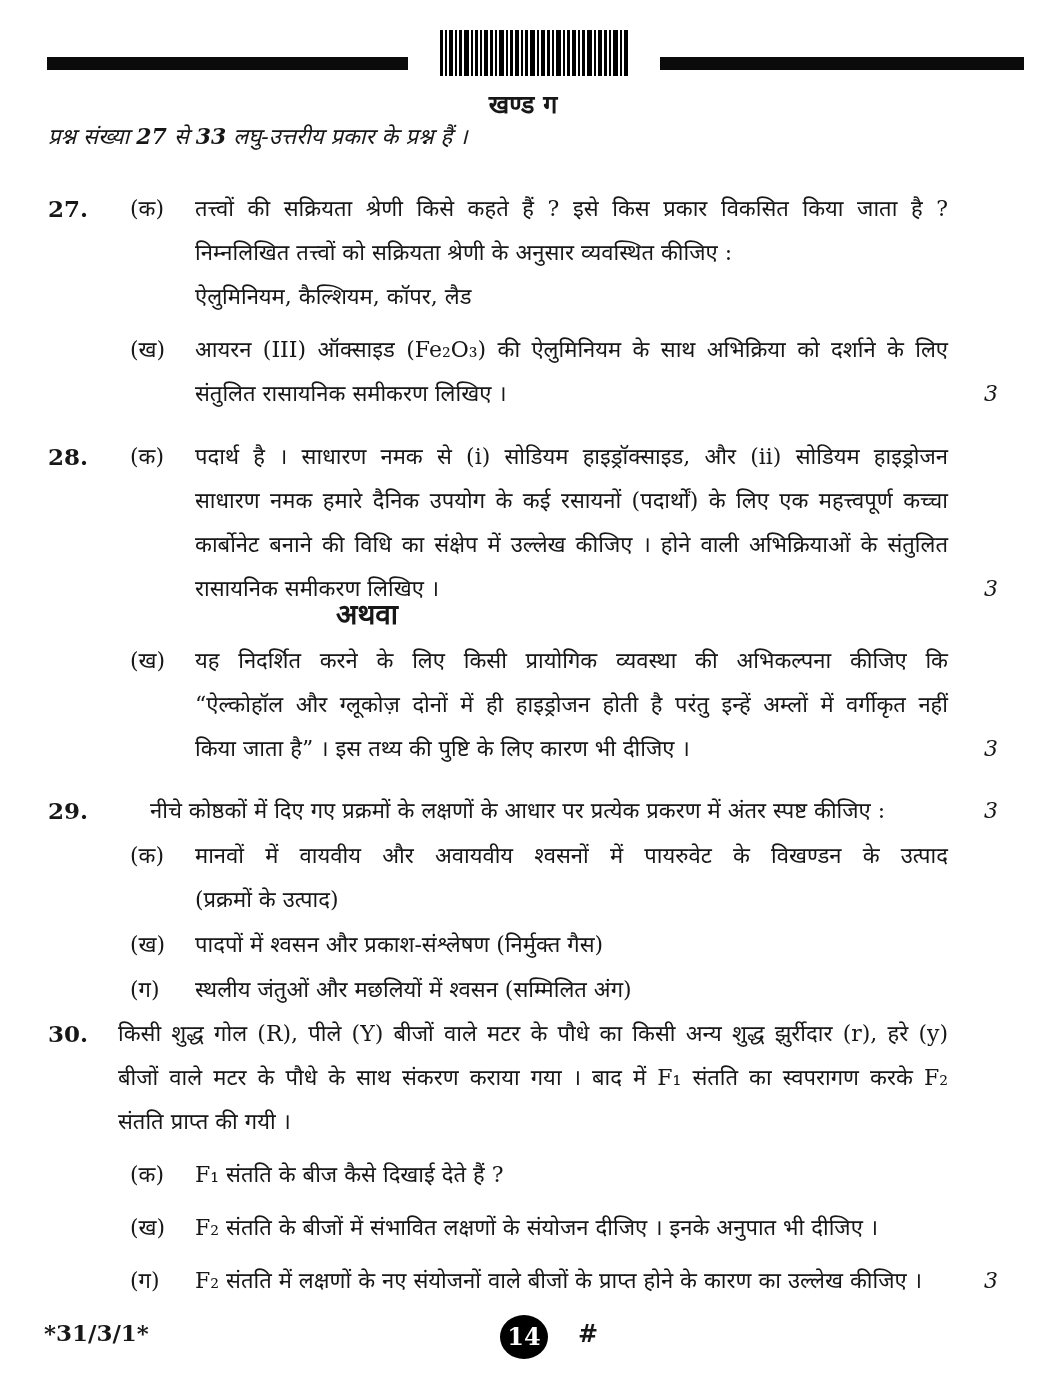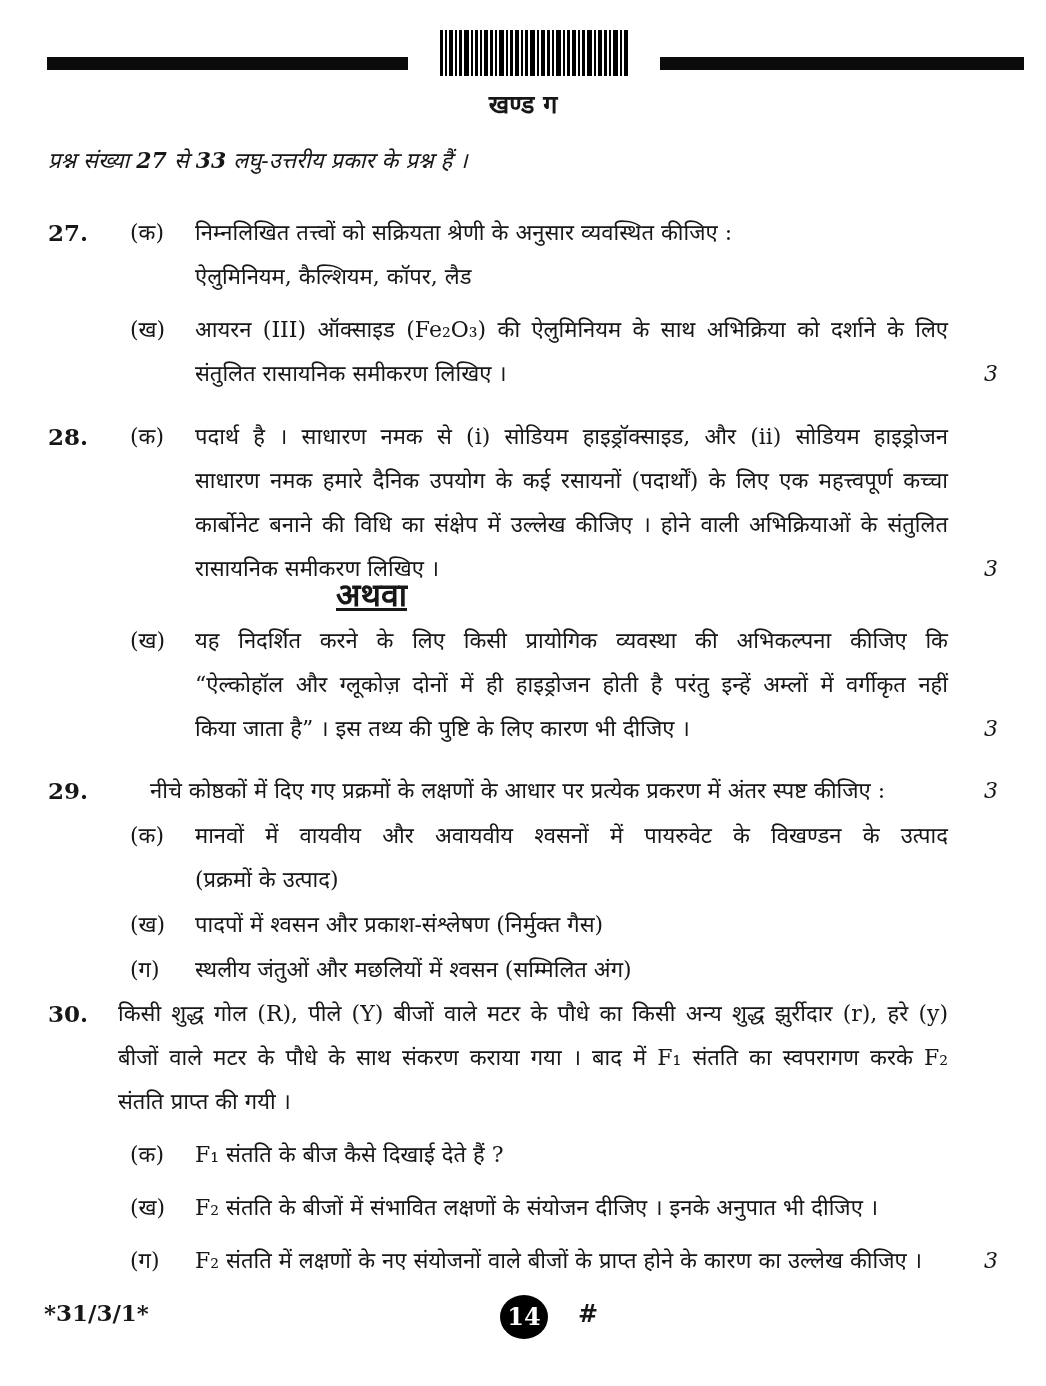--- a/index.html
+++ b/index.html
@@ -12,37 +12,37 @@
   .page { position:relative; width:1046px; height:1236px; padding:0 48px; background:#fff; }
 
   
   .topmarks { position:relative; height:86px; }
   .bar { position:absolute; background:#0b0b0b; height:13px; top:57px; }
   .bar.left  { left:-1px; width:361px; }
   .bar.right { left:612px; width:364px; }
   .barcode { position:absolute; left:392px; top:30px; width:190px; height:46px; }
 
   .section-title { margin-top:4px; text-align:center; font-weight:bold; font-size:25px; line-height:30px; }
-  .instruction { margin-top:24px; font-style:italic; font-size:22px; line-height:32px; }
+  .instruction { font-style:italic; font-size:22px; line-height:32px; }
   .instruction b { font-weight:bold; }
 
   
   .q { display:grid; grid-template-columns:82px 65px 1fr 50px; align-items:start; }
   .q.intro-row { grid-template-columns:70px 1fr 50px; }
   .qnum { font-weight:bold; font-size:23px; line-height:44px; }
   .plabel { font-size:22px; line-height:44px; }
   .ptext { font-size:22px; }
   .qline { line-height:44px; white-space:nowrap; }
   .qline.just { white-space:normal; text-align:justify; text-align-last:justify; }
   .marks { font-style:italic; font-size:22px; line-height:44px; text-align:right; align-self:end; }
 
   .mt-q27 { margin-top:34px; }
   .mt-part { margin-top:9px; }
   .mt-q28 { margin-top:19px; }
-  .or-label { margin:-14px 0 4px 288px; font-weight:bold; font-size:32px; line-height:36px;text-decoration:underline; }
+  .or-label { margin:-14px 0 4px 288px; font-weight:bold; font-size:28px; line-height:36px; }
   .mt-q28b { margin-top:6px; }
   .mt-q29 { margin-top:18px;gap:32px; }
   .mt-sub { margin-top:1px; }
   .mt-q30 { }
 
   
   .footer { position:relative; height:48px; margin-top:12px; }
   .footer-code { position:absolute; left:-4px; top:4px; font-weight:bold; font-size:23px; }
   .page-badge { position:absolute; left:452px; top:0; width:48px; height:44px; border-radius:50%; background:#000; text-align:center; }
   .page-badge span { color:#fff; font-weight:bold; font-size:24px; line-height:44px; }
@@ -102,20 +102,21 @@
   <div class="section-title">खण्ड ग</div>
 
   <div class="instruction">
     <span>प्रश्न संख्या </span><b>27</b><span> से </span><b>33</b><span> लघु-उत्तरीय प्रकार के प्रश्न हैं ।</span>
   </div>
 
   <div class="q mt-q27">
     <div class="qnum">27.</div>
     <div class="plabel">(क)</div>
     <div class="ptext">
+      <div class="qline just">तत्त्वों की सक्रियता श्रेणी किसे कहते हैं ? इसे किस प्रकार विकसित किया जाता है ?</div>
       <div class="qline">निम्नलिखित तत्त्वों को सक्रियता श्रेणी के अनुसार व्यवस्थित कीजिए :</div>
       <div class="qline">ऐलुमिनियम, कैल्शियम, कॉपर, लैड</div>
     </div>
     <div class="marks"></div>
   </div>
 
   <div class="q mt-part">
     <div class="qnum"></div>
     <div class="plabel">(ख)</div>
     <div class="ptext">

